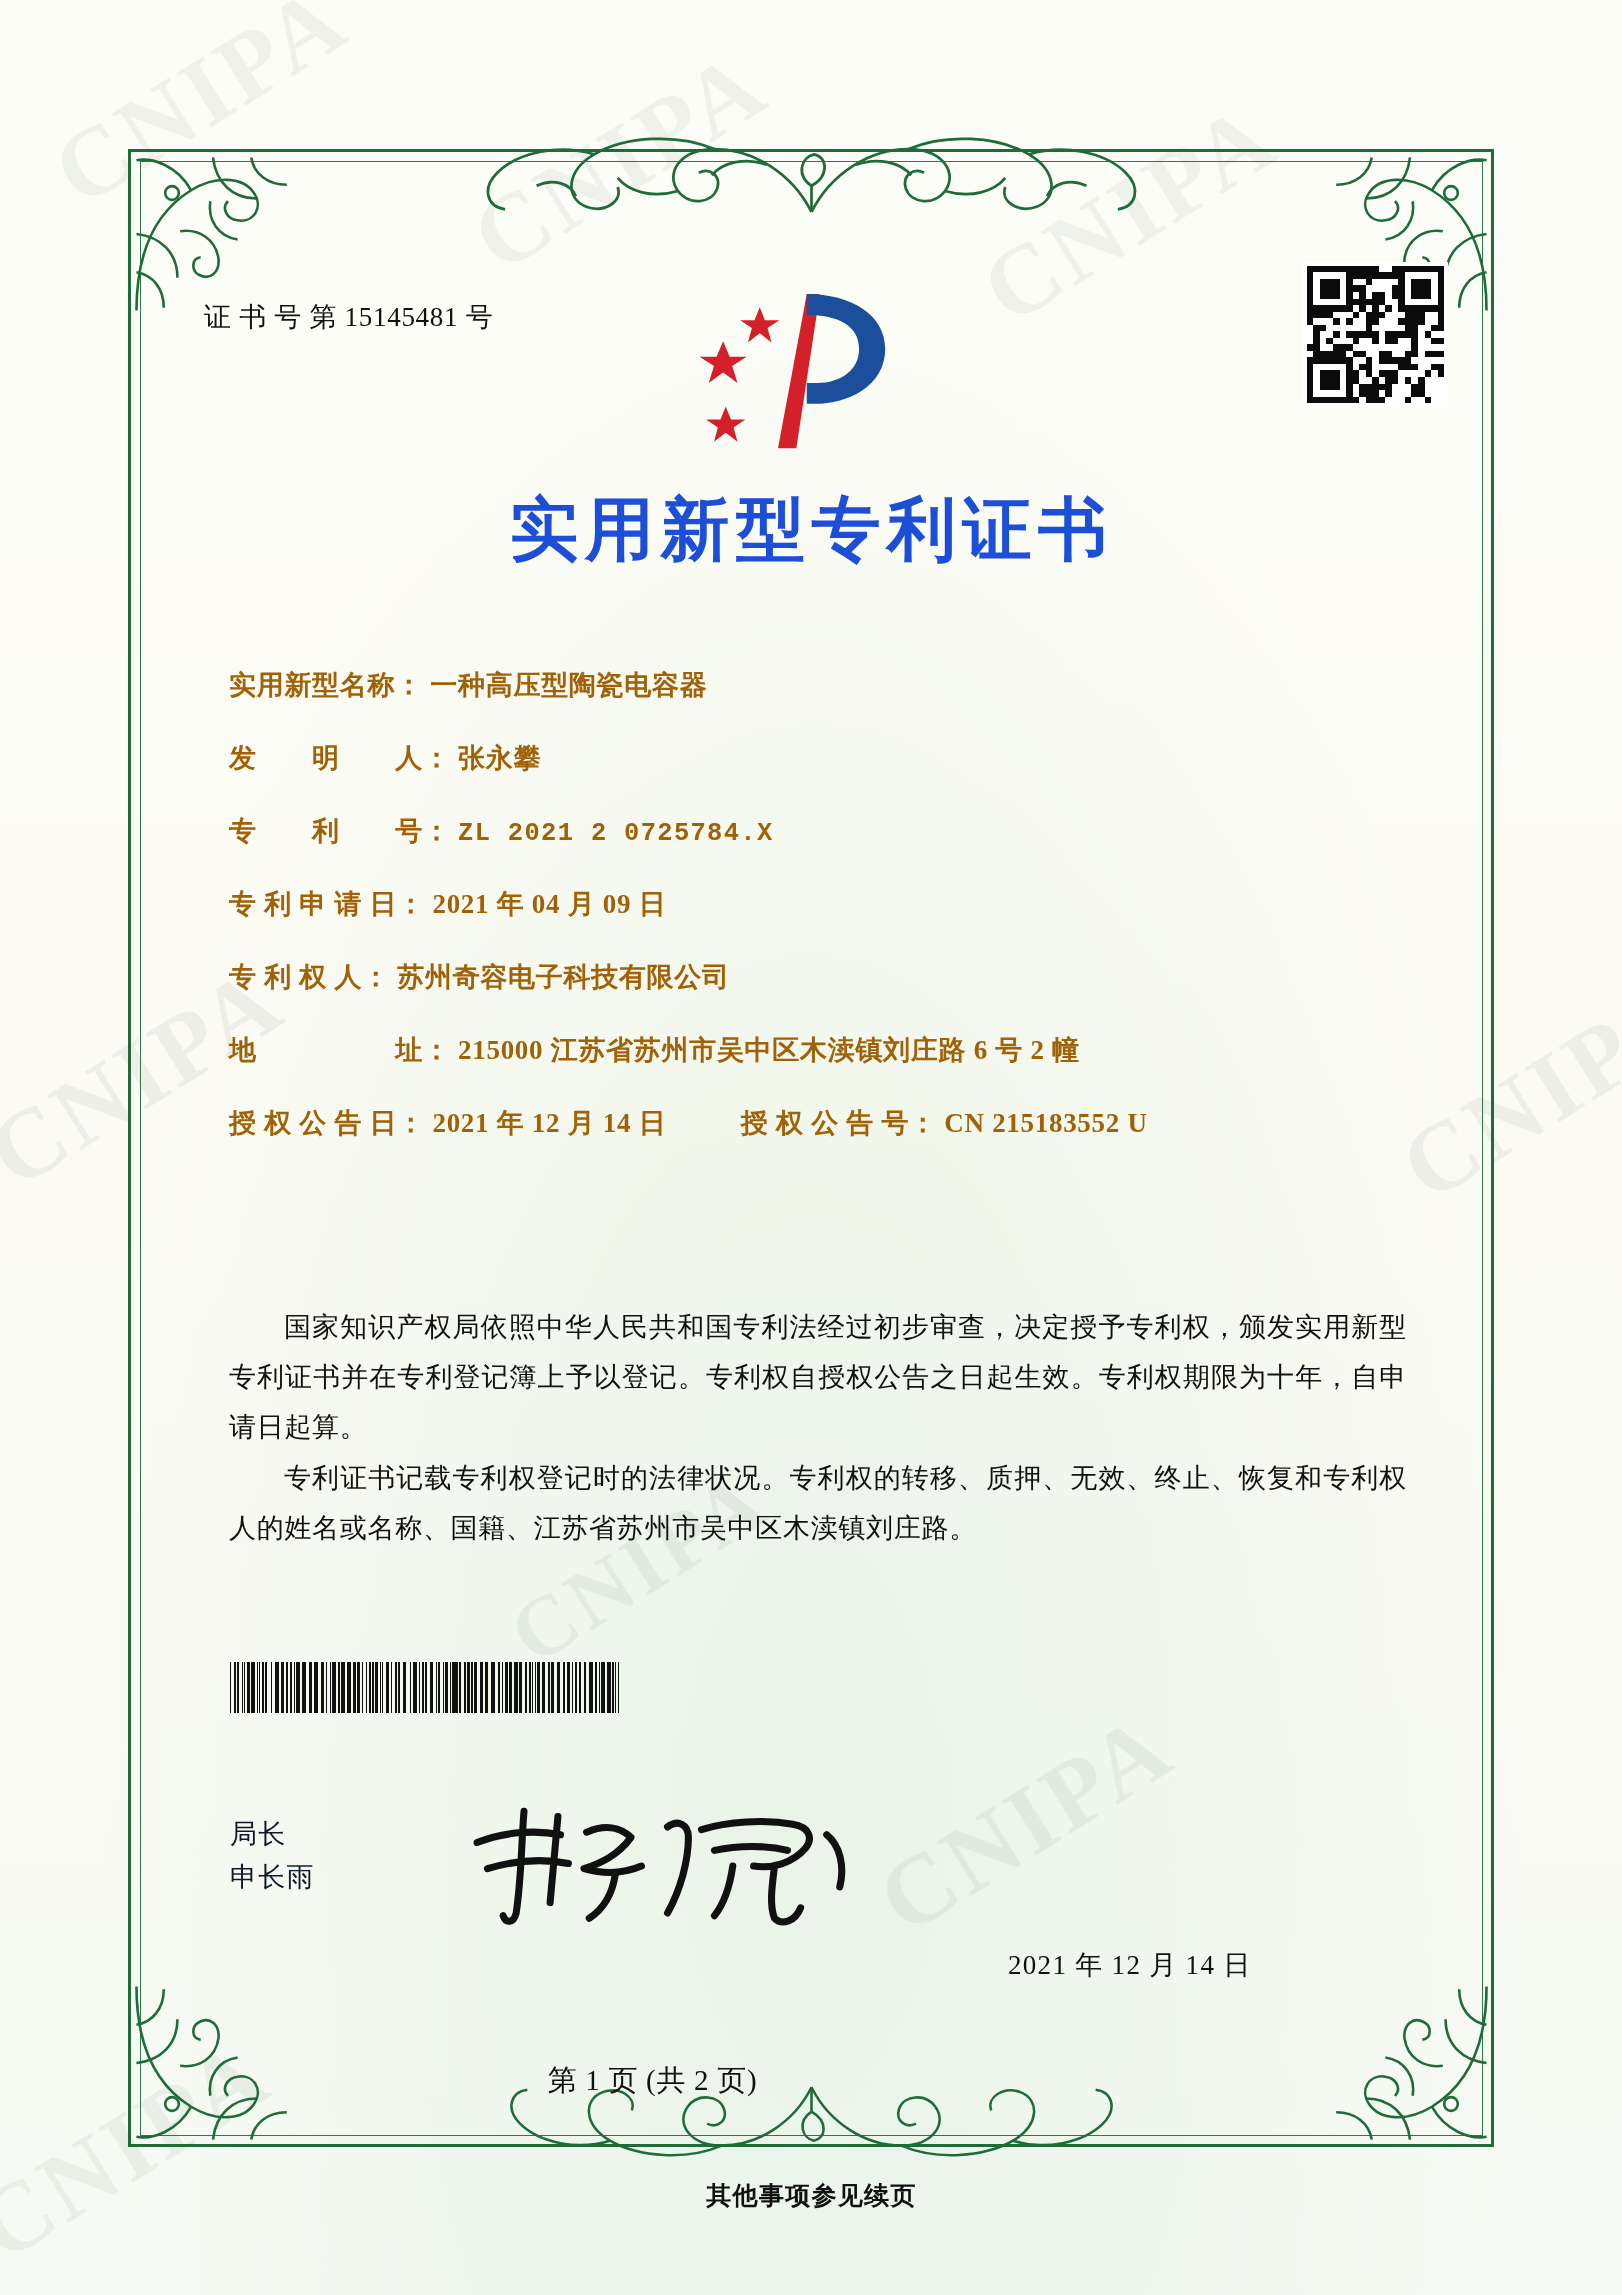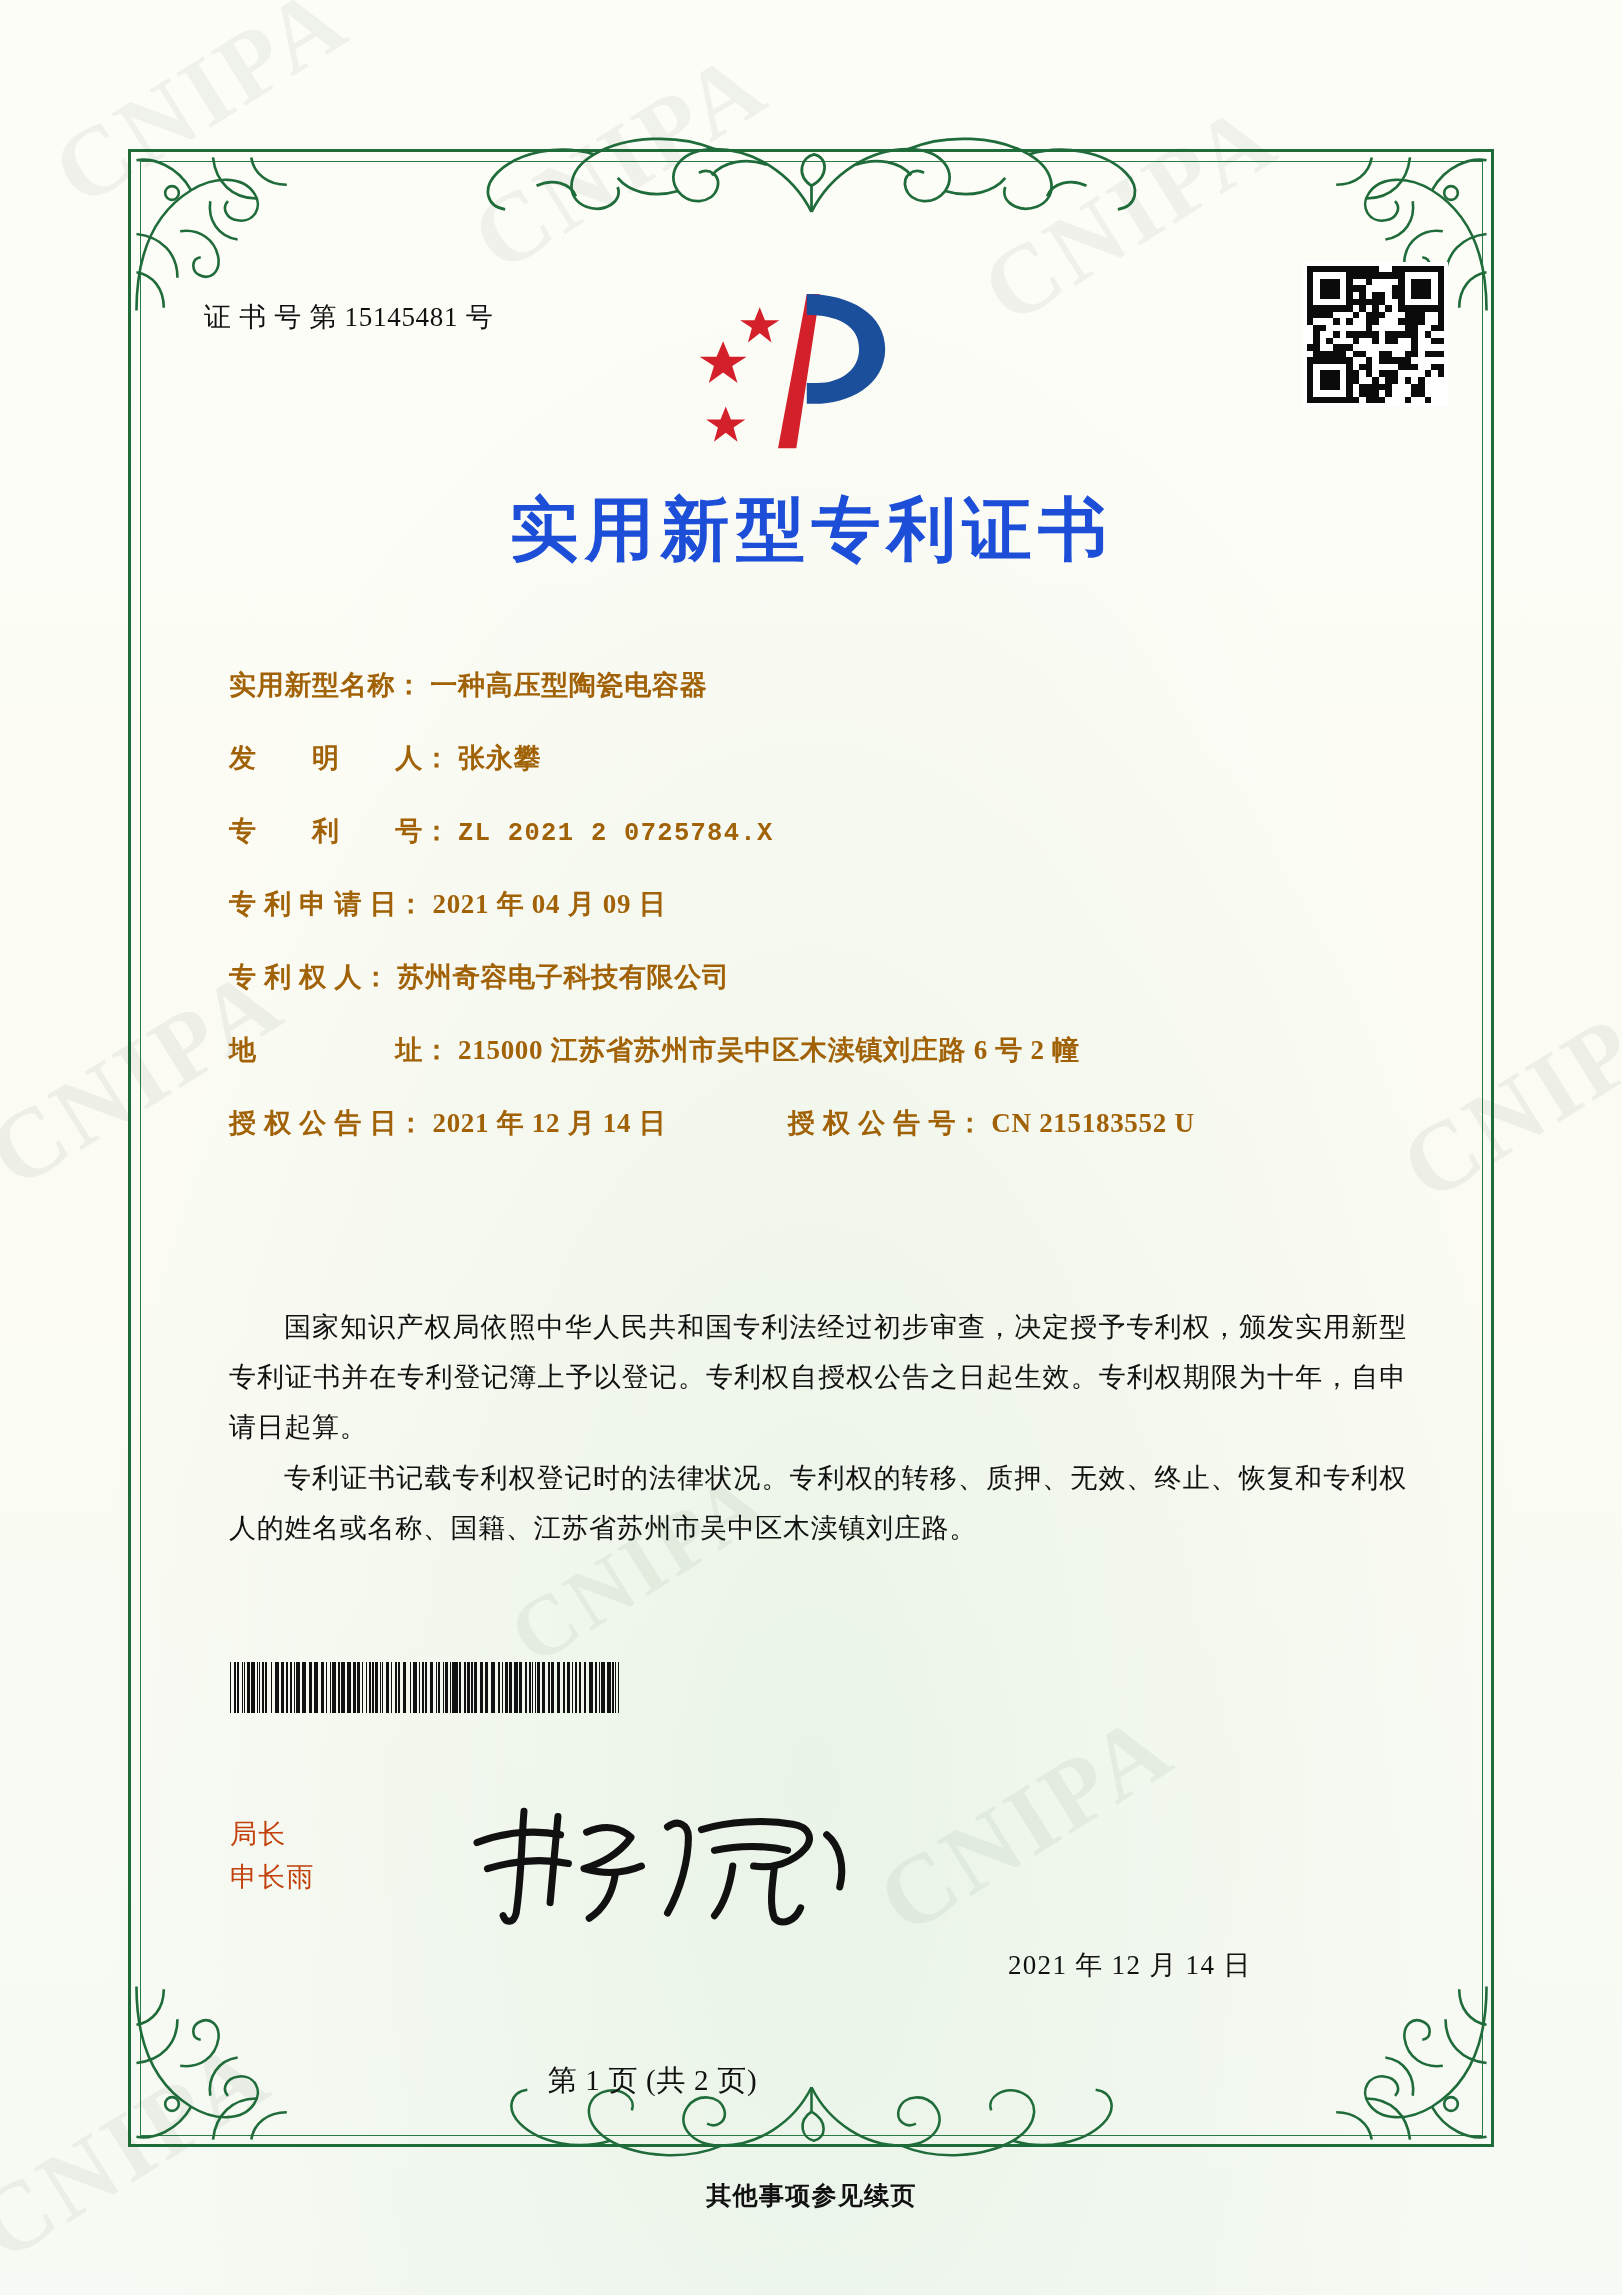--- a/index.html
+++ b/index.html
@@ -153,21 +153,21 @@
     letter-spacing: 0.7px;
     font-weight: bold;
   }
   .lbl { display: inline-block; }
   .val { display: inline-block; }
   .val.mono {
     font-family: "Liberation Mono", monospace;
     letter-spacing: 1.3px;
     font-size: 25.5px;
   }
-  .row .second-label { margin-left: 114px; text-align: center; }
+  .row .second-label { margin-left: 67px; text-align: center; }
 
   
   .paras {
     position: absolute;
     left: 229px; top: 1302px;
     width: 1178px;
   }
   .para {
     font-size: 27px;
     line-height: 50px;
@@ -188,21 +188,21 @@
     gap: 0;
   }
   .barcode span { display: block; background: #111; }
 
   
   .sig-label {
     position: absolute;
     left: 230px; top: 1813px;
     font-size: 27px;
     line-height: 43px;
-    color: #c2410c;
+    color: #0f172a;
     letter-spacing: 1.3px;
   }
   .sig-script {
     position: absolute;
     left: 458px; top: 1793px;
     width: 406px; height: 137px;
   }
   .sig-script svg { display:block; width:100%; height:100%; }
 
   .sig-date {

